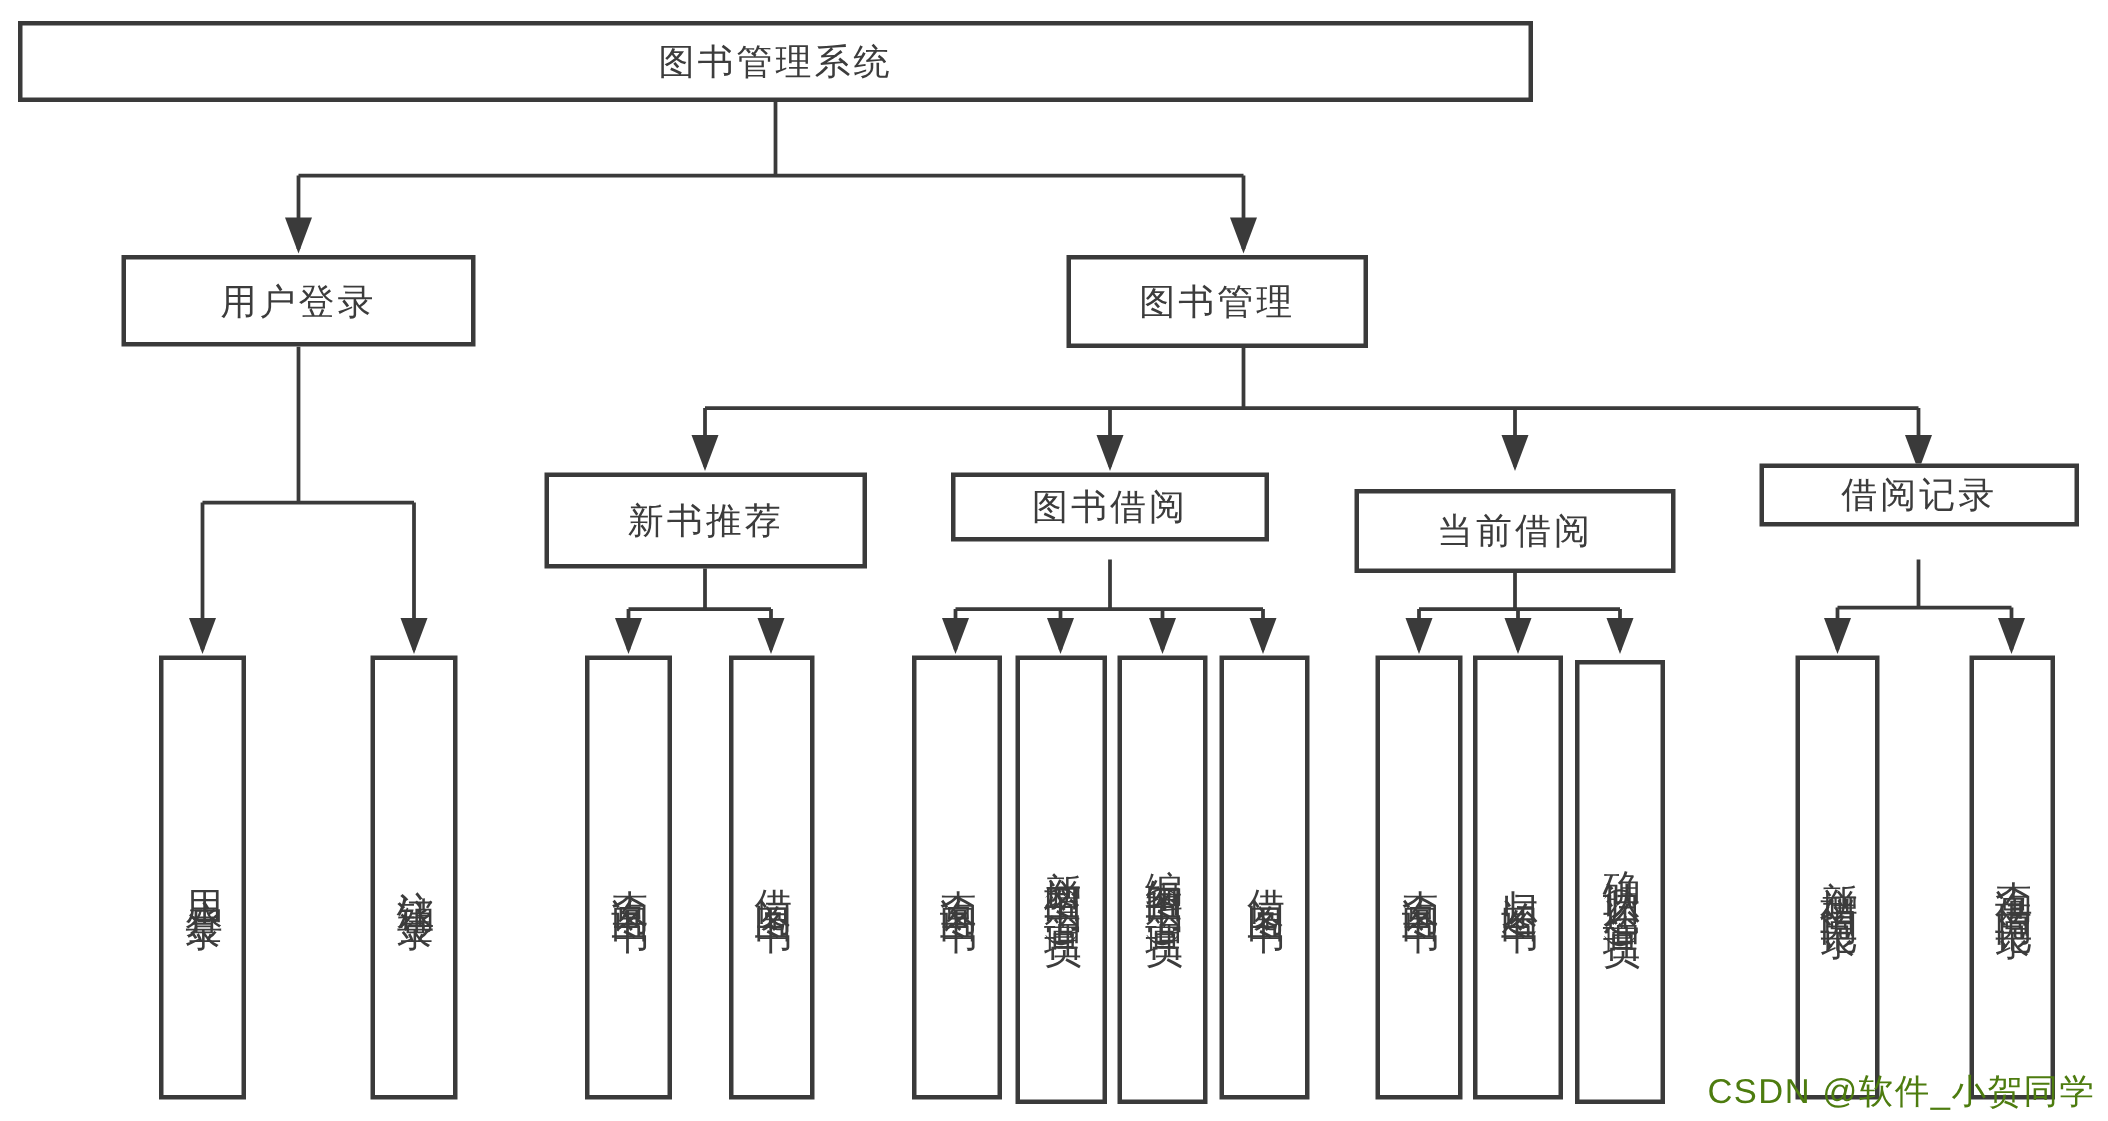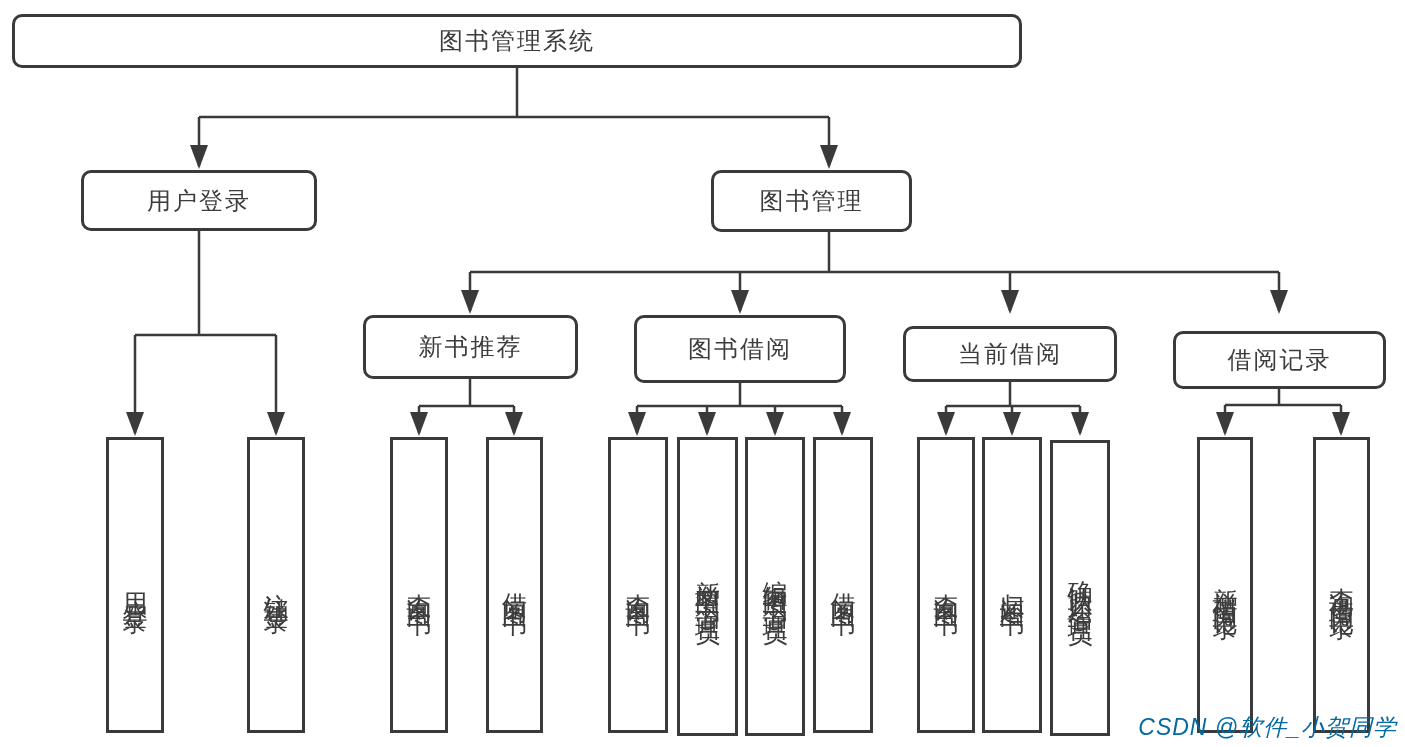--- a/index.html
+++ b/index.html
@@ -24,39 +24,37 @@
     background: #ffffff;
     color: #3c3c3c;
     display: flex;
     align-items: center;
     justify-content: center;
   }
   .node.h {
     font-size: 24px;
     letter-spacing: 2px;
     white-space: nowrap;
-    border-radius: 10px;
   }
   .node.v {
     writing-mode: vertical-rl;
     text-orientation: mixed;
     font-size: 25px;
     letter-spacing: 6px;
     line-height: 1;
   }
   .watermark {
     position: absolute;
     right: 8px;
     top: 712px;
     font-size: 23px;
     letter-spacing: 1px;
-    color: #0369a1;
+    color: #4d7c0f;
     white-space: nowrap;
     z-index: 5;
-    font-style: italic;
   }
 </style>
 </head>
 <body>
 
 <div class="canvas">
 
   <svg class="wires" viewBox="0 0 1405 747" xmlns="http://www.w3.org/2000/svg">
     <g stroke="#3a3a3a" stroke-width="2.5" fill="none">
 
@@ -99,23 +97,23 @@
       <polygon points="1332,412 1350,412 1341,436"></polygon>
     </g>
   </svg>
 
   <div class="node h" style="left:12px; top:14px; width:1010px; height:54px">图书管理系统</div>
 
   <div class="node h" style="left:81px; top:170px; width:236px; height:61px">用户登录</div>
   <div class="node h" style="left:711px; top:170px; width:201px; height:62px">图书管理</div>
 
   <div class="node h" style="left:363px; top:315px; width:215px; height:64px">新书推荐</div>
-  <div class="node h" style="left:634px; top:315px; width:212px; height:68px">图书借阅</div>
+  <div class="node h" style="left:634px; top:315px; width:212px; height:46px">图书借阅</div>
   <div class="node h" style="left:903px; top:326px; width:214px; height:56px">当前借阅</div>
-  <div class="node h" style="left:1173px; top:331px; width:213px; height:58px">借阅记录</div>
+  <div class="node h" style="left:1173px; top:309px; width:213px; height:42px">借阅记录</div>
 
   <div class="node v" style="left:106px; top:437px; width:58px; height:296px">用户登录</div>
   <div class="node v" style="left:247px; top:437px; width:58px; height:296px">注销登录</div>
 
   <div class="node v" style="left:390px; top:437px; width:58px; height:296px">查询图书</div>
   <div class="node v" style="left:486px; top:437px; width:57px; height:296px">借阅图书</div>
 
   <div class="node v" style="left:608px; top:437px; width:60px; height:296px">查询图书</div>
   <div class="node v" style="left:677px; top:437px; width:61px; height:299px">新增图书（管理员）</div>
   <div class="node v" style="left:745px; top:437px; width:60px; height:299px">编辑图书（管理员）</div>

